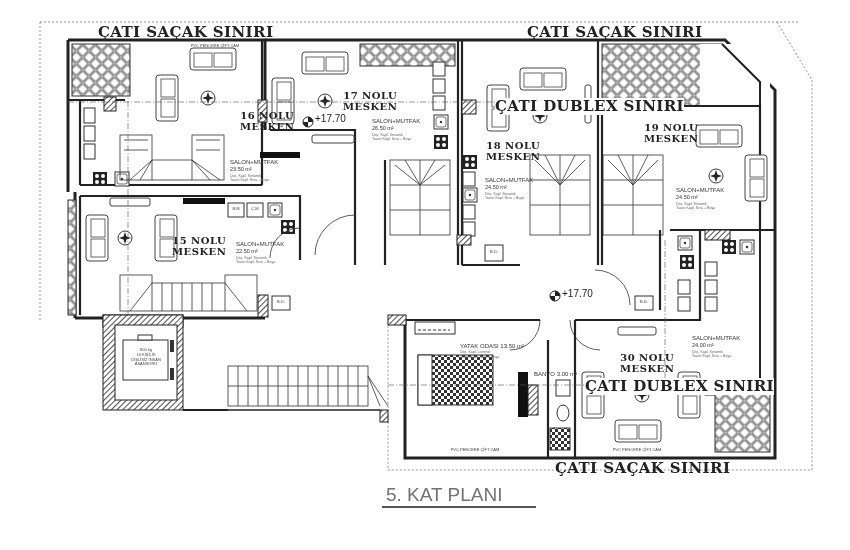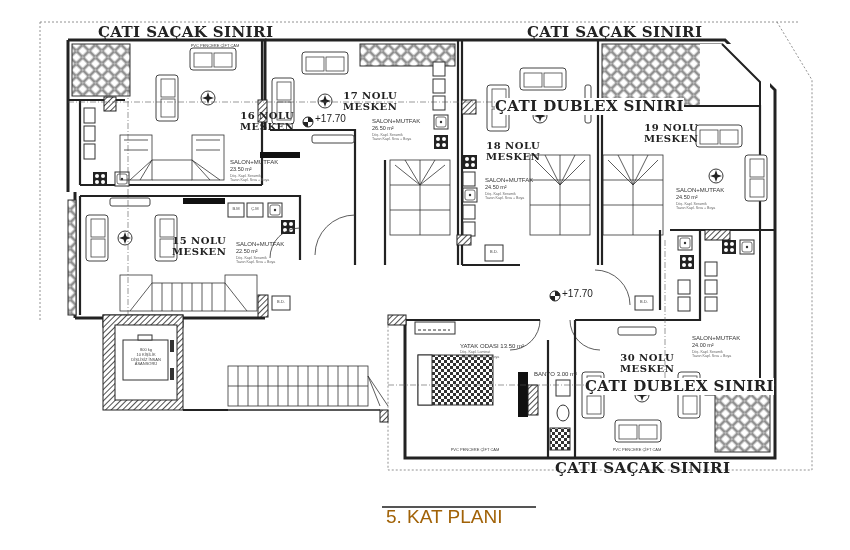--- a/index.html
+++ b/index.html
@@ -5,21 +5,21 @@
   html,body{margin:0;padding:0;background:#fff;}
   body{width:850px;height:550px;position:relative;overflow:hidden;font-family:"Liberation Sans",sans-serif;}
   #plan{position:absolute;left:0;top:0;}
   .lbl{position:absolute;font-family:"DejaVu Serif","Liberation Serif",serif;font-weight:bold;color:#222;text-align:center;line-height:1.1;}
   .unit{font-size:10px;letter-spacing:0.5px;}
   .roof{font-size:15px;letter-spacing:0.4px;}
   .room{position:absolute;font-family:"Liberation Sans",sans-serif;color:#333;font-size:5.5px;line-height:1.35;}
   .room .t{font-size:6px;}
   .room .s{font-size:3.6px;color:#666;}
   .lev{position:absolute;font-size:10px;color:#222;font-family:"Liberation Sans",sans-serif;}
-  .title{position:absolute;left:386px;top:506px;font-size:19px;color:#a16207;font-family:"Liberation Sans",sans-serif;}
+  .title{position:absolute;left:386px;top:484px;font-size:19px;color:#737373;font-family:"Liberation Sans",sans-serif;}
   .title-line{position:absolute;left:382px;top:506px;width:154px;height:2px;background:#555;}
   .tiny{position:absolute;font-size:4px;color:#444;text-align:center;font-family:"Liberation Sans",sans-serif;line-height:1.2;}
 </style>
 </head>
 <body>
 
 <svg id="plan" width="850" height="550" viewBox="0 0 850 550" xmlns="http://www.w3.org/2000/svg">
   <defs>
     <pattern id="hatch" width="4" height="4" patternUnits="userSpaceOnUse" patternTransform="rotate(45)">
       <rect width="4" height="4" fill="#fff"></rect>

